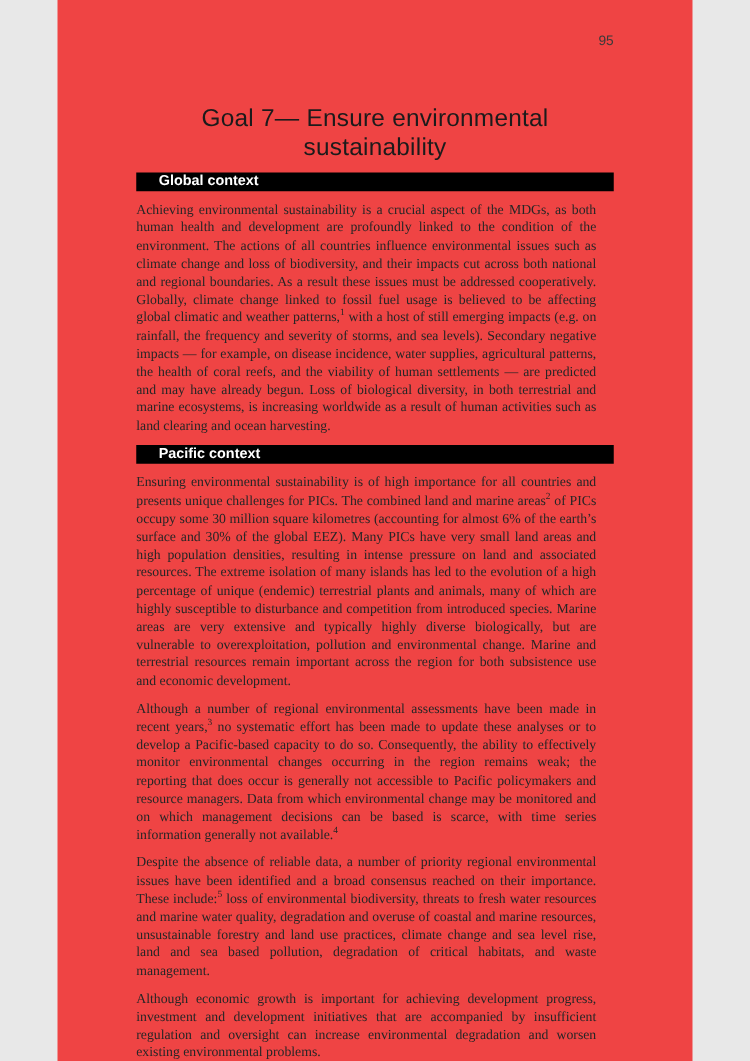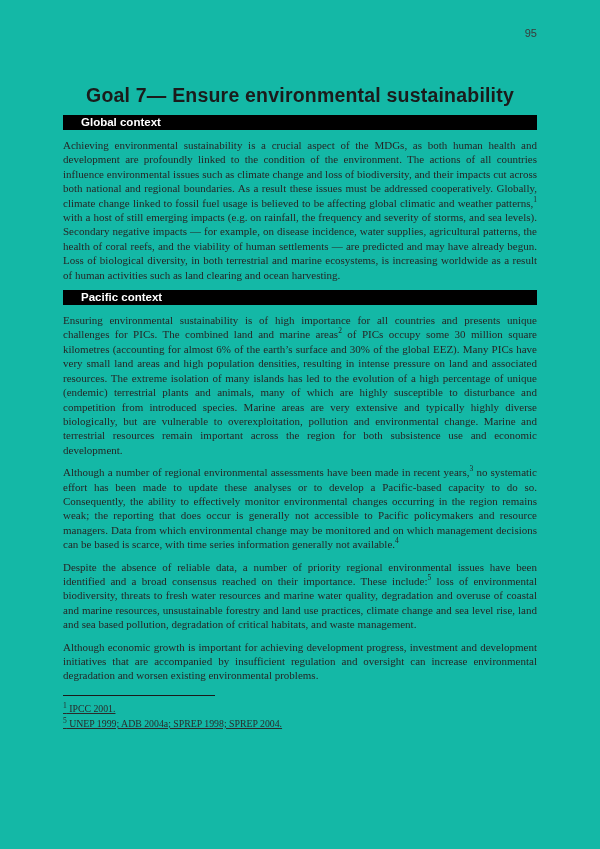--- a/index.html
+++ b/index.html
@@ -1,37 +1,37 @@
 <!DOCTYPE html>
 <html><head>
 <meta charset="utf-8">
 <style>
   html, body { margin: 0; padding: 0; background: #e8e8e8; }
   .page {
     position: relative;
-    width: 600px;
+    width: 508px;
     height: 849px;
     margin: 0 auto;
-    background: #14b8a6;
+    background: #ef4444;
     box-sizing: border-box;
     padding: 27px 63px 0 63px;
     font-family: "Liberation Serif", serif;
     color: #262626;
     overflow: hidden;
   }
   .page-number {
     text-align: right;
     font-family: "Liberation Sans", sans-serif;
     font-size: 11px;
     color: #3a3a3a;
     line-height: 13px;
   }
   .doc-title {
     font-family: "Liberation Sans", sans-serif;
-    font-weight: bold;
+    font-weight: normal;
     font-size: 19.5px;
     line-height: 23px;
     text-align: center;
     color: #1b1b1b;
     margin: 44px 0 0 0;
     letter-spacing: 0.2px;
   }
   .section-bar {
     background: #000000;
     color: #ffffff;
@@ -39,21 +39,21 @@
     font-weight: bold;
     font-size: 11.5px;
     line-height: 13px;
     padding: 1px 0 1px 18px;
     margin-top: 8px;
   }
   .body-text p {
     font-size: 11px;
     line-height: 14.4px;
     text-align: justify;
-    margin: 8px 0 0 0;
+    margin: 8px 14px 0 0;
   }
   .body-text sup, .footnote sup {
     font-size: 7.5px;
     line-height: 0;
     vertical-align: super;
   }
   .footnote-rule {
     width: 152px;
     border-top: 1.2px solid #1b1b1b;
     margin: 12px 0 5px 0;

